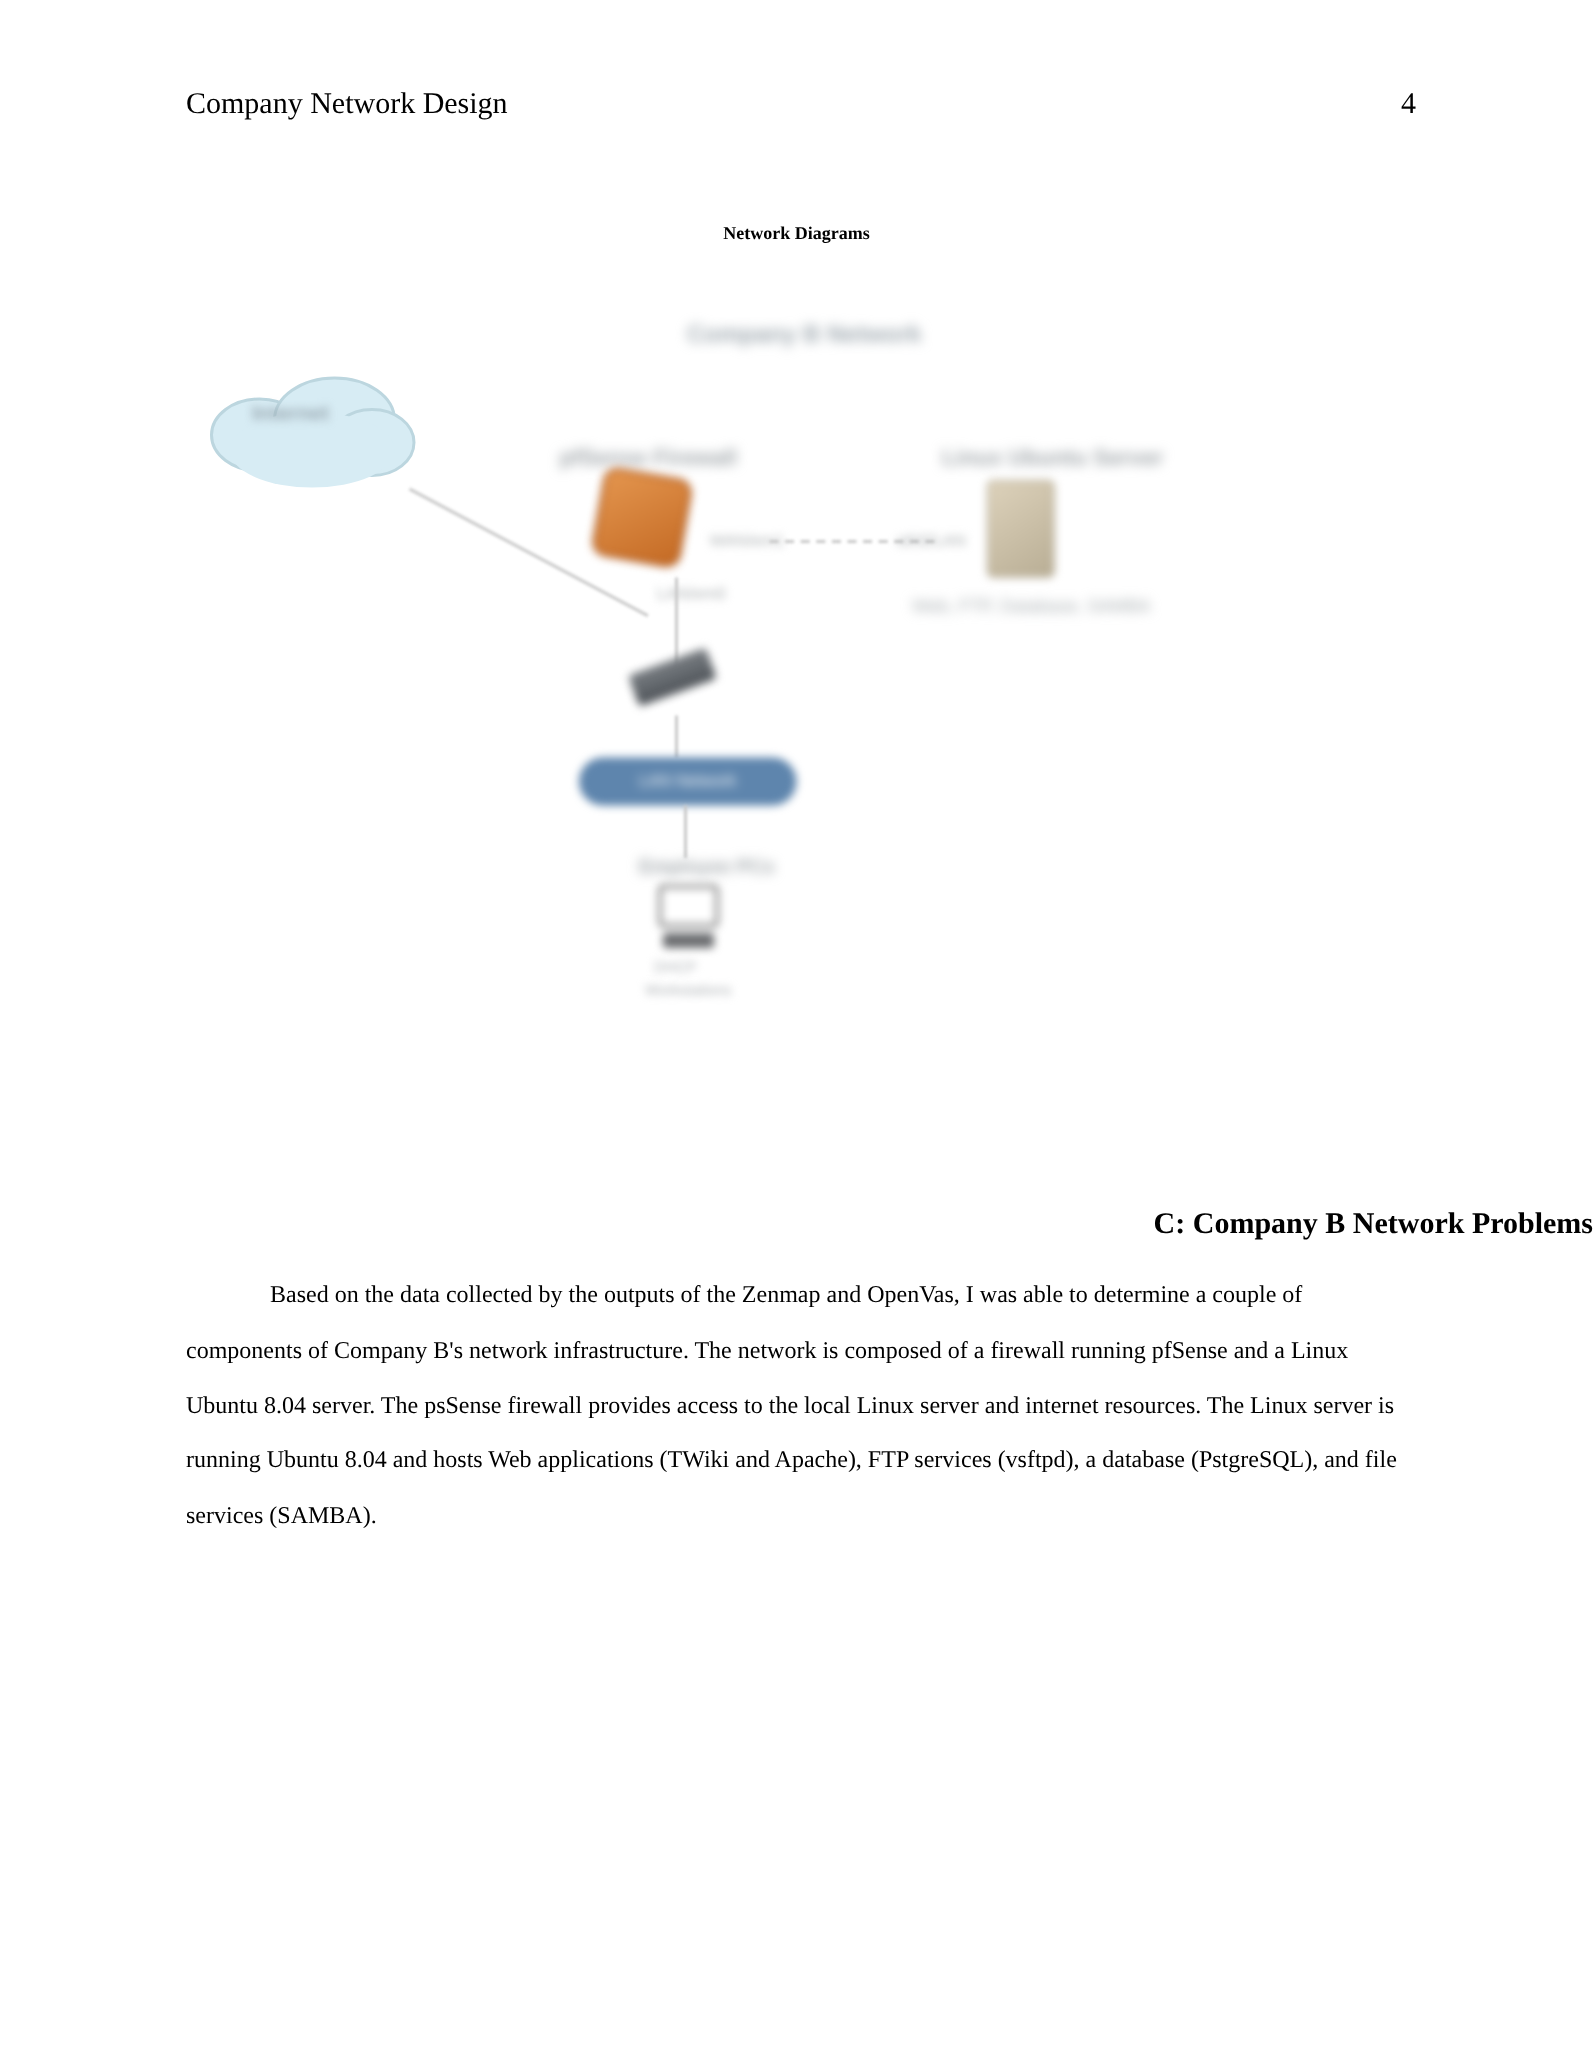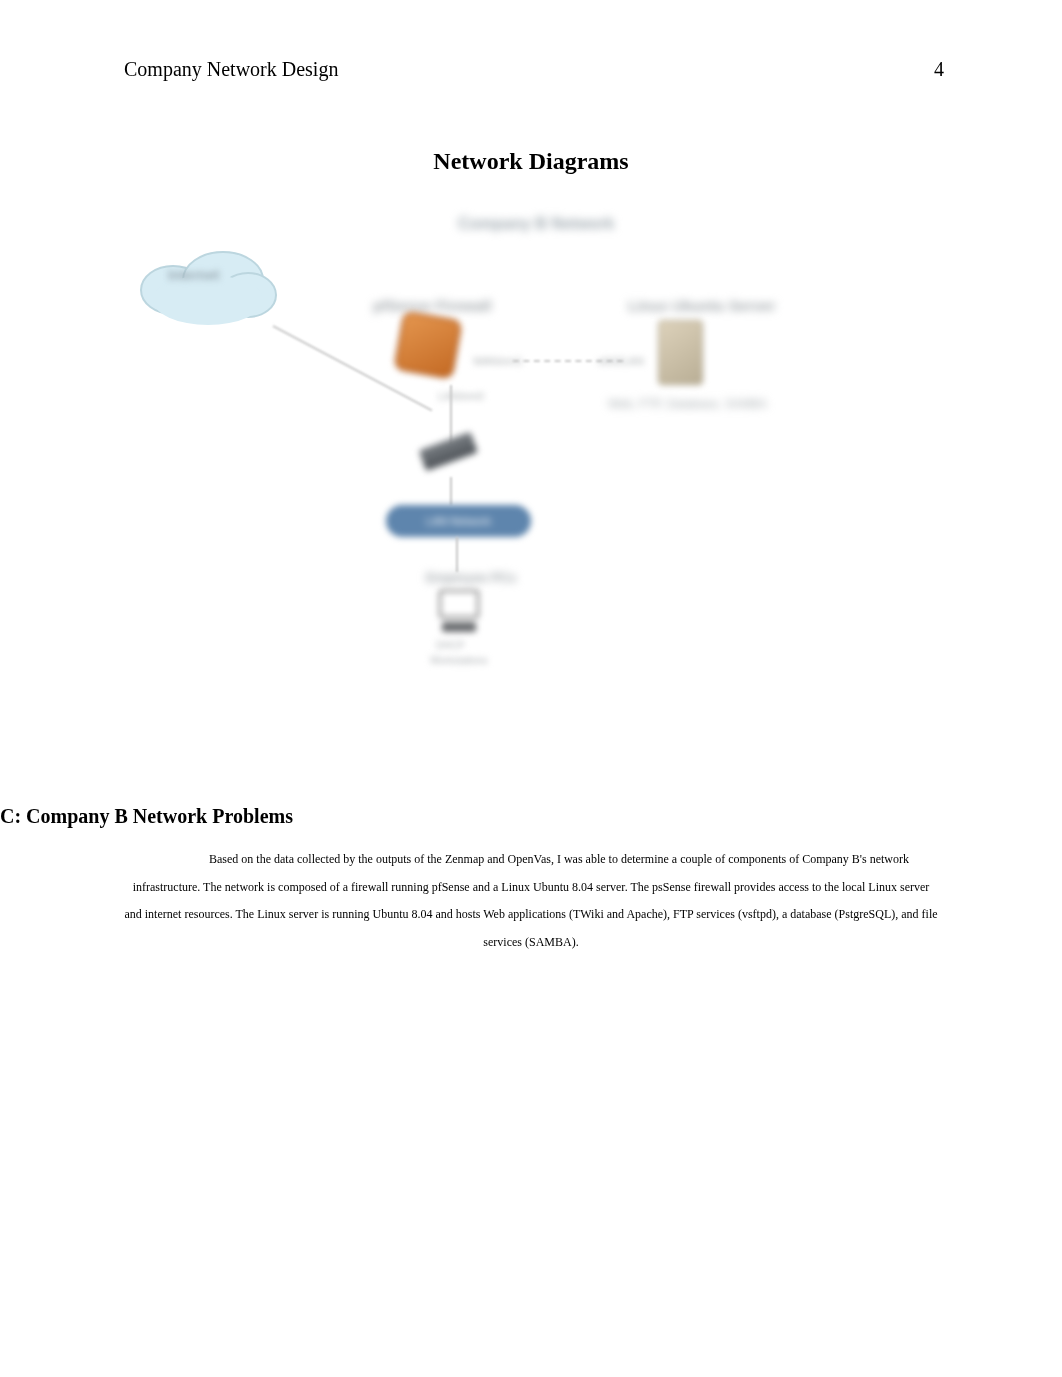--- a/index.html
+++ b/index.html
@@ -19,21 +19,21 @@
     display: flex;
     justify-content: space-between;
     font-size: 20px;
   }
   .main-heading {
     position: absolute;
     top: 148px;
     left: 0;
     width: 100%;
     text-align: center;
-    font-size: 24px;
+    font-size: 12px;
     font-weight: bold;
   }
   .diagram-area {
     position: absolute;
     top: 205px;
     left: 118px;
     width: 830px;
     height: 560px;
   }
   .cloud {
@@ -288,32 +288,31 @@
     font-size: 10px;
     color: #adb1b4;
     filter: blur(3px);
     font-family: Arial, sans-serif;
   }
   .section-heading {
     position: absolute;
     top: 805px;
     left: 0;
     width: 100%;
-    text-align: left;
+    text-align: right;
     font-size: 20px;
     font-weight: bold;
   }
   .body-text {
     position: absolute;
     top: 846px;
     left: 124px;
     right: 124px;
-    font-size: 12px;
+    font-size: 16px;
     line-height: 2.3;
-    text-align: center;
   }
   .indent { text-indent: 56px; }
 </style>
 </head>
 <body>
 
 <div class="header-row">
   <span>Company Network Design</span>
   <span>4</span>
 </div>

